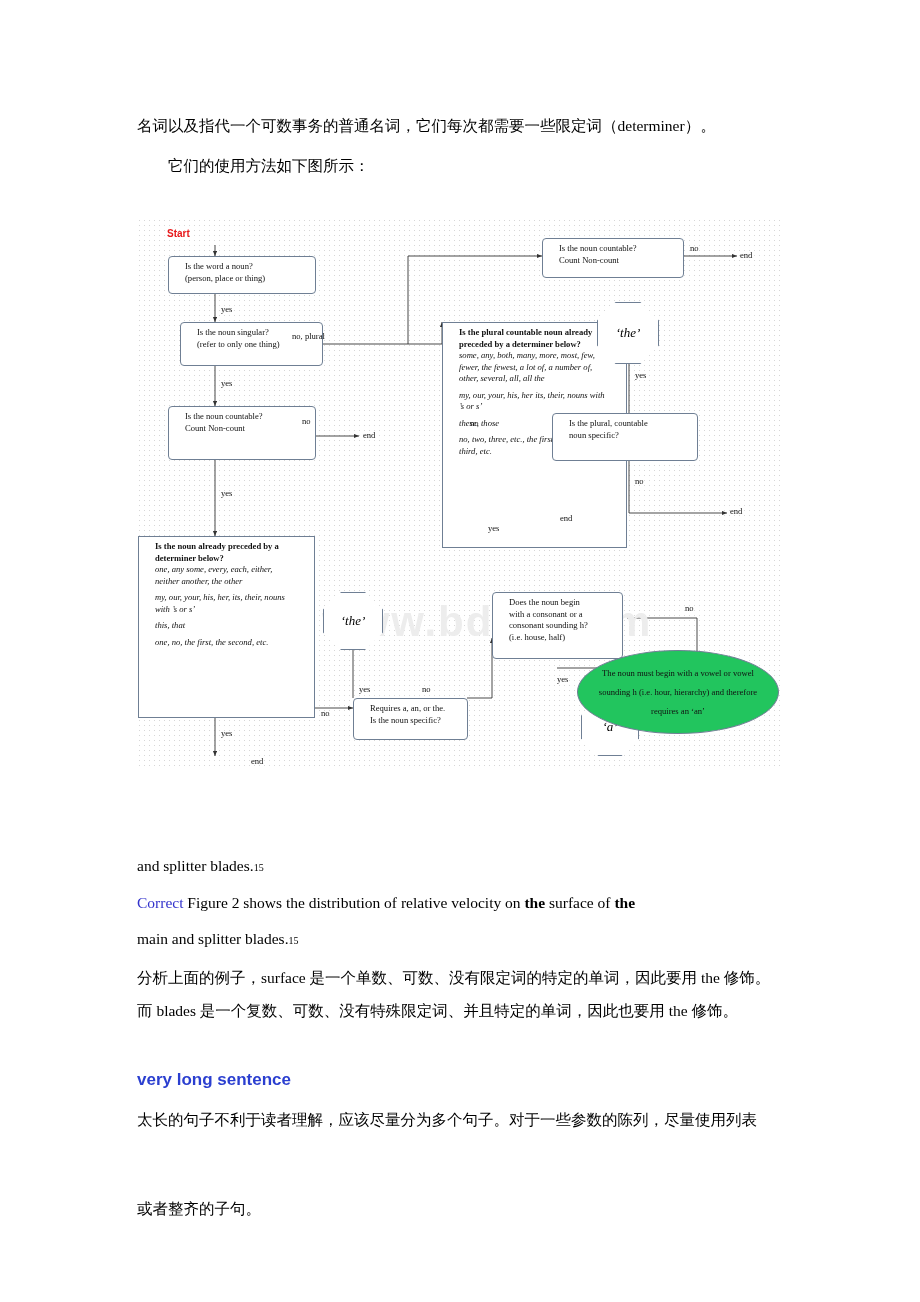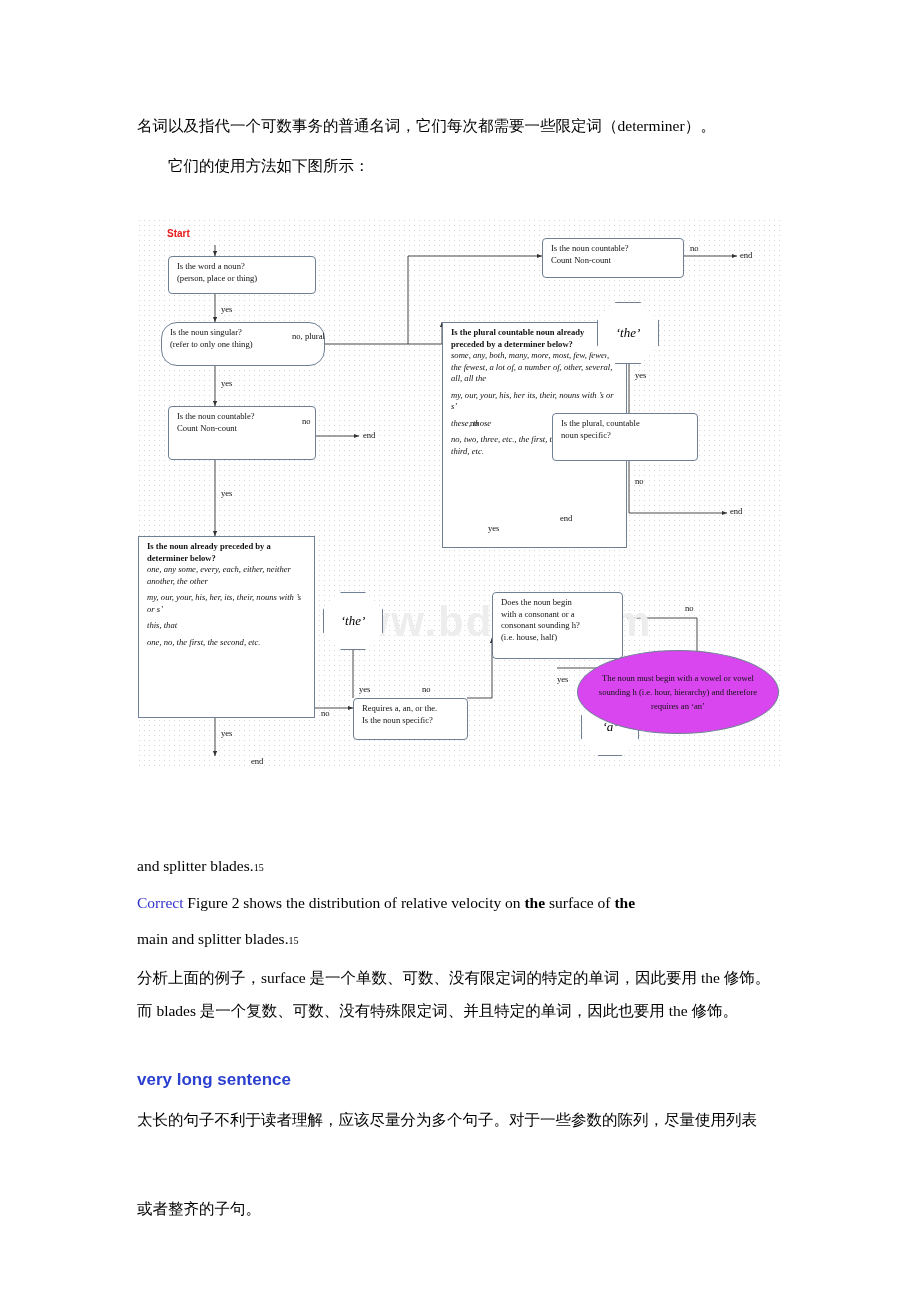--- a/index.html
+++ b/index.html
@@ -32,21 +32,21 @@
     opacity:.75;
   }
   .node{
     position:absolute;
     border:1px solid #6f7f94;
     background:#ffffff;
     box-sizing:border-box;
     font-family:"Liberation Serif", serif;
     font-size:8.6px;
     line-height:11.5px;
-    padding:4px 8px;
+    padding:4px 16px;
     color:#111;
   }
   .node.round{border-radius:4px;}
   .node b{font-weight:bold;}
   .node .it{font-style:italic;display:block;}
   .node .it + .it{margin-top:5px;}
   .lbl{
     position:absolute;
     font-size:8.6px;
     font-family:"Liberation Serif", serif;
@@ -64,22 +64,22 @@
     background:#fff;
     box-sizing:border-box;
     display:flex;align-items:center;justify-content:center;
     font-size:13px;font-style:italic;
     -webkit-clip-path:polygon(30% 0,70% 0,100% 30%,100% 70%,70% 100%,30% 100%,0 70%,0 30%);
     clip-path:polygon(30% 0,70% 0,100% 30%,100% 70%,70% 100%,30% 100%,0 70%,0 30%);
   }
   .ellipse{
     position:absolute;
     border:1px solid #6f7f94;border-radius:50%;
-    background:#d946ef;box-sizing:border-box;
-    font-size:8.6px;line-height:14px;
+    background:#22c55e;box-sizing:border-box;
+    font-size:8.6px;line-height:19px;
     display:flex;align-items:center;justify-content:center;
     text-align:center;padding:6px 10px;
     color:#111;
   }
   .chart svg{position:absolute;left:0;top:0;overflow:visible;}
   .wm{
     position:absolute;left:185px;top:380px;
     font-size:42px;color:#ededed;font-family:"Liberation Sans",sans-serif;
     letter-spacing:2px;font-weight:bold;
     pointer-events:none;
@@ -155,21 +155,21 @@
 
     <div class="wm">www.bdoc.com</div>
 
     <div class="startlbl" style="left:30px;top:10px;">Start</div>
 
     <div class="node round" style="left:31px;top:38px;width:148px;height:38px;">
       <span>Is the word a noun?</span><br>
       <span>(person, place or thing)</span>
     </div>
 
-    <div class="node round" style="left:24px;top:104px;width:164px;height:44px;border-radius:16px;">
+    <div class="node round" style="left:43px;top:104px;width:143px;height:44px;">
       <span>Is the noun singular?</span><br>
       <span>(refer to only one thing)</span>
     </div>
 
     <div class="node round" style="left:31px;top:188px;width:148px;height:54px;">
       <span>Is the noun countable?</span><br>
       <span>Count       Non-count</span>
     </div>
 
     <div class="node round" style="left:405px;top:20px;width:142px;height:40px;">

